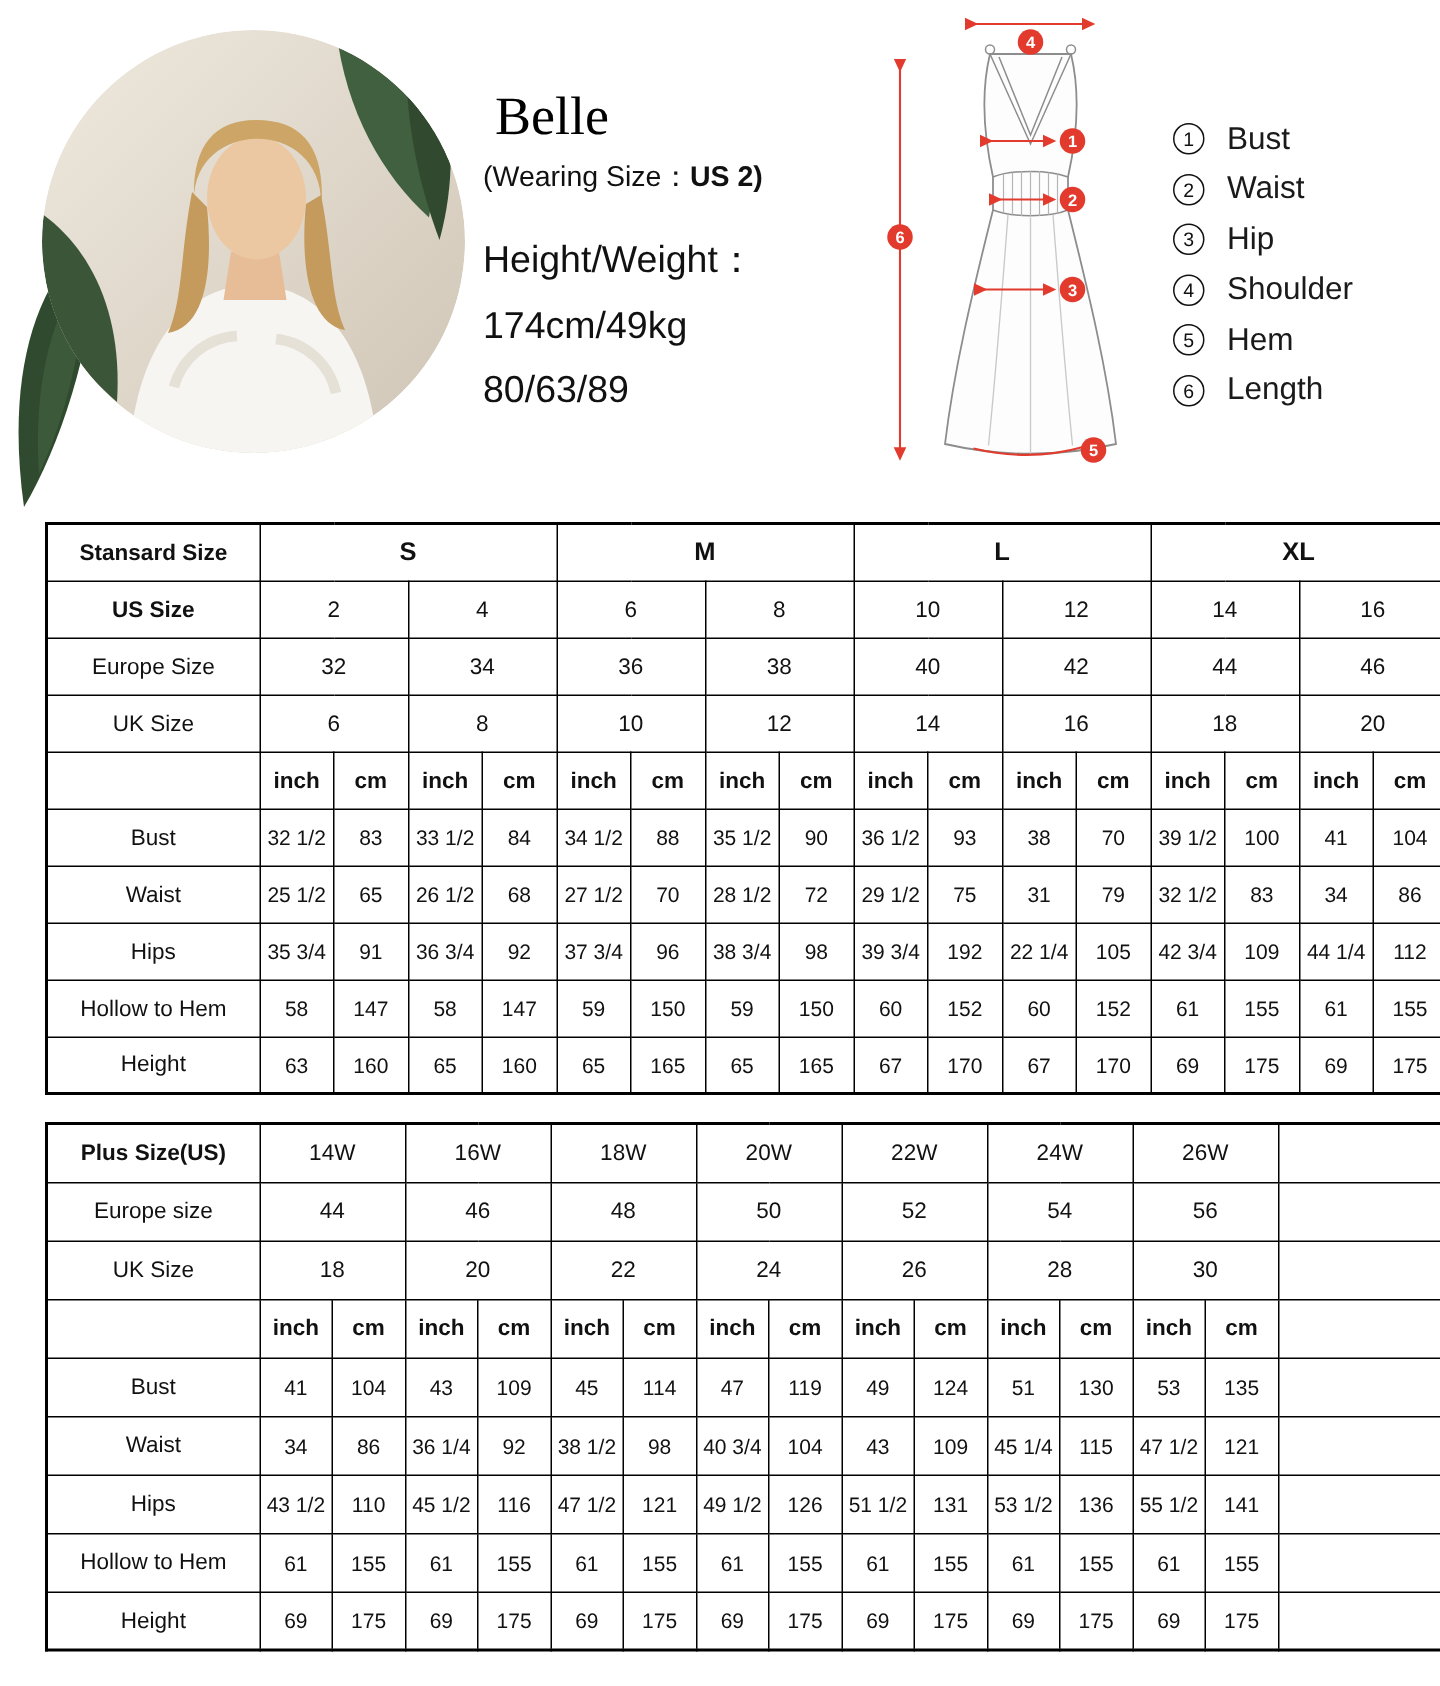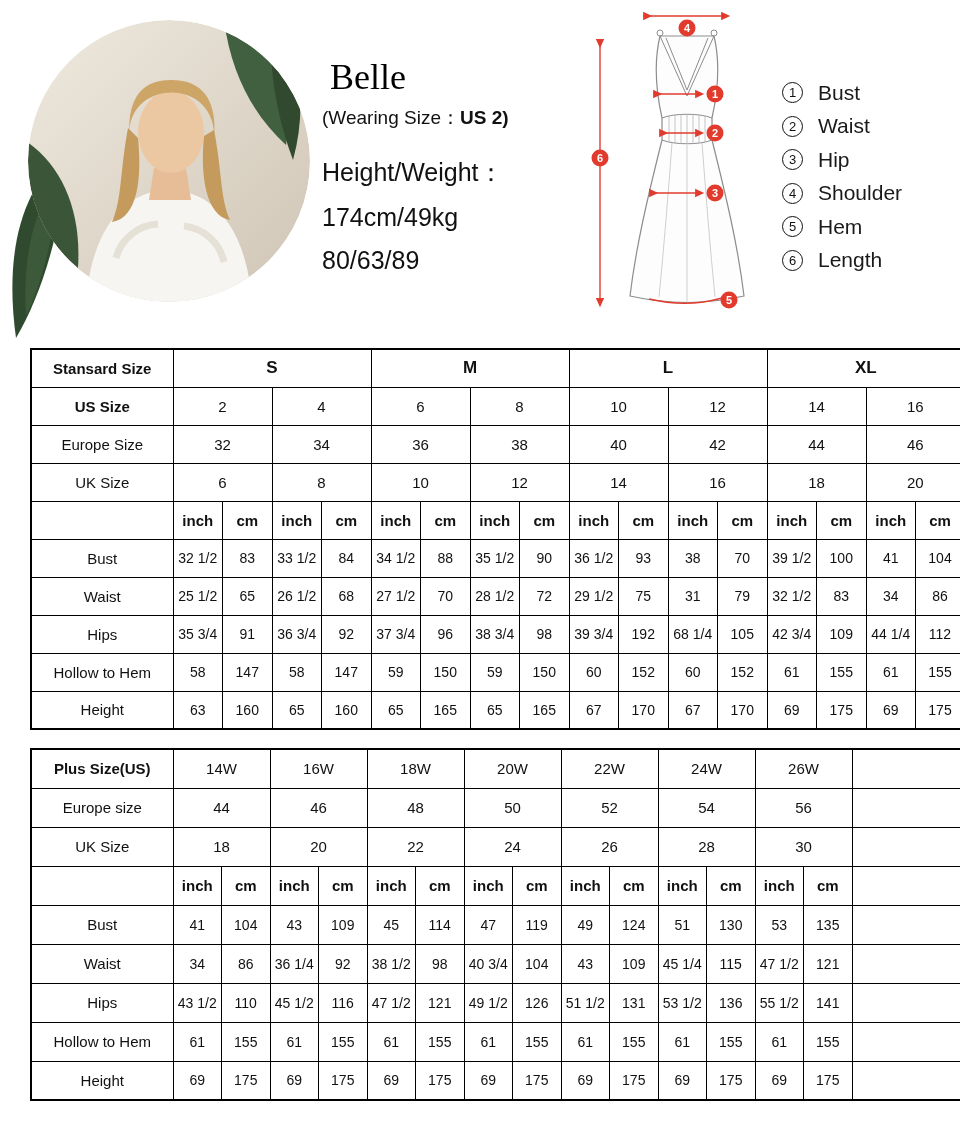--- a/index.html
+++ b/index.html
@@ -298,21 +298,21 @@
     <td>35 3/4</td>
     <td>91</td>
     <td>36 3/4</td>
     <td>92</td>
     <td>37 3/4</td>
     <td>96</td>
     <td>38 3/4</td>
     <td>98</td>
     <td>39 3/4</td>
     <td>192</td>
-    <td>68 1/4</td>
+    <td>22 1/4</td>
     <td>105</td>
     <td>42 3/4</td>
     <td>109</td>
     <td>44 1/4</td>
     <td>112</td>
   </tr>
   <tr>
     <td class="lbl">Hollow to Hem</td>
     <td>58</td>
     <td>147</td>

